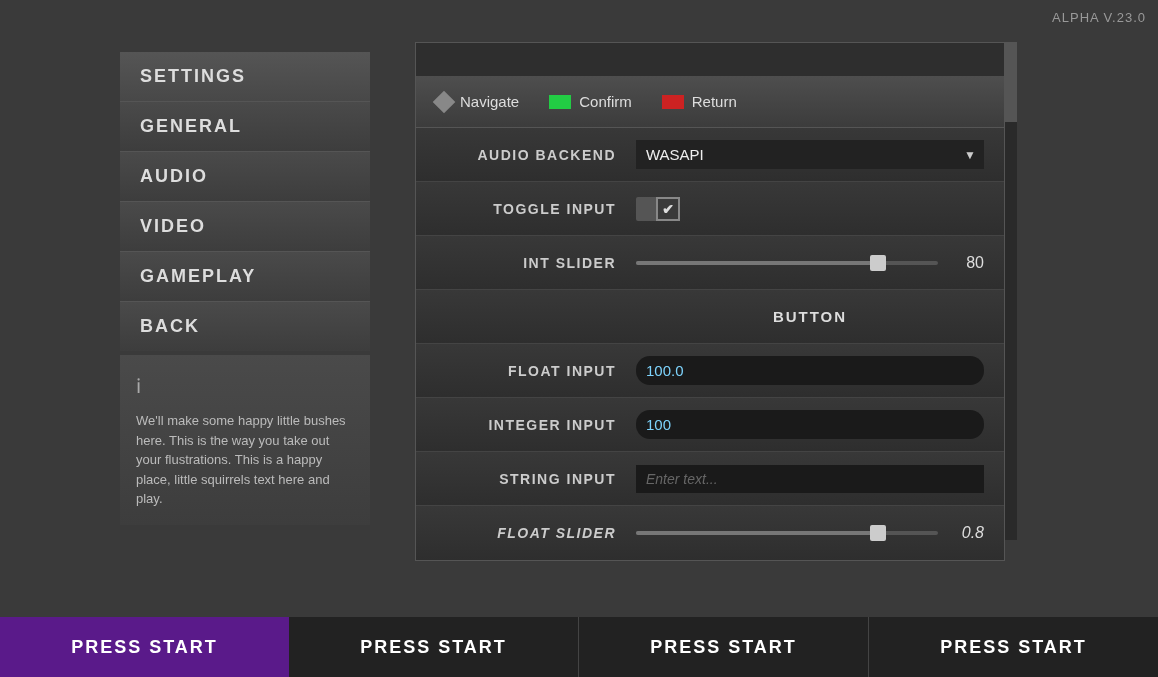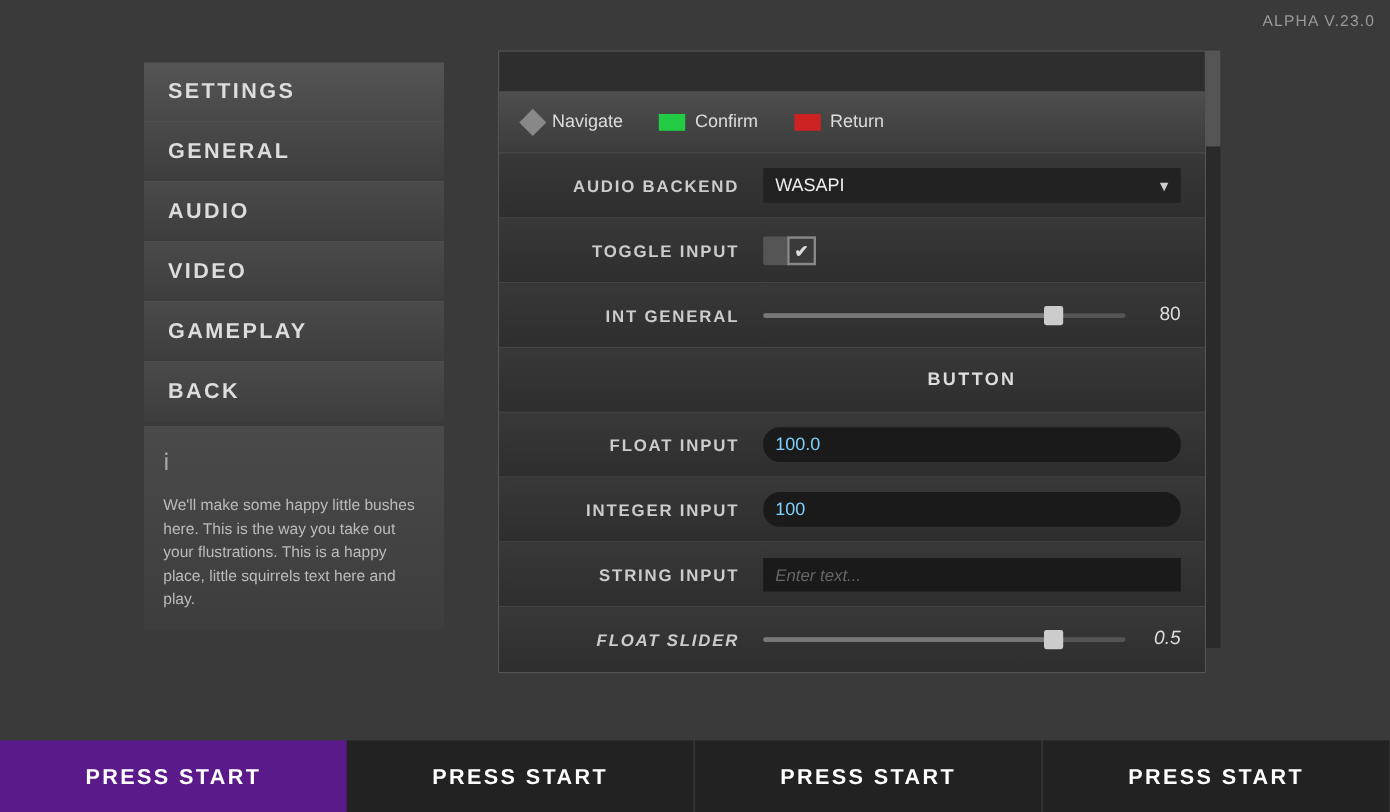--- a/index.html
+++ b/index.html
@@ -380,21 +380,21 @@
         <div class="toggle-track">
           <div class="toggle-check">
             <span class="toggle-check-mark">✔</span>
           </div>
         </div>
       </div>
     </div>
   </div>
 
   <div class="settings-row">
-    <span class="row-label">INT GENERAL</span>
+    <span class="row-label">INT SLIDER</span>
     <div class="row-value">
       <div class="slider-wrap">
         <div class="slider-track">
           <div class="slider-fill" style="width: 80%;"></div>
           <div class="slider-thumb" style="left: calc(80% - 8px);"></div>
         </div>
         <span class="slider-value">80</span>
       </div>
     </div>
   </div>
@@ -428,21 +428,21 @@
   </div>
 
   <div class="settings-row">
     <span class="row-label">FLOAT SLIDER</span>
     <div class="row-value">
       <div class="slider-wrap">
         <div class="slider-track">
           <div class="slider-fill" style="width: 80%;"></div>
           <div class="slider-thumb" style="left: calc(80% - 8px);"></div>
         </div>
-        <span class="slider-value">0.5</span>
+        <span class="slider-value">0.8</span>
       </div>
     </div>
   </div>
 </div>
 
 <div id="scrollbar">
   <div id="scrollbar-thumb"></div>
 </div>
 
 <div id="bottom-bar">

